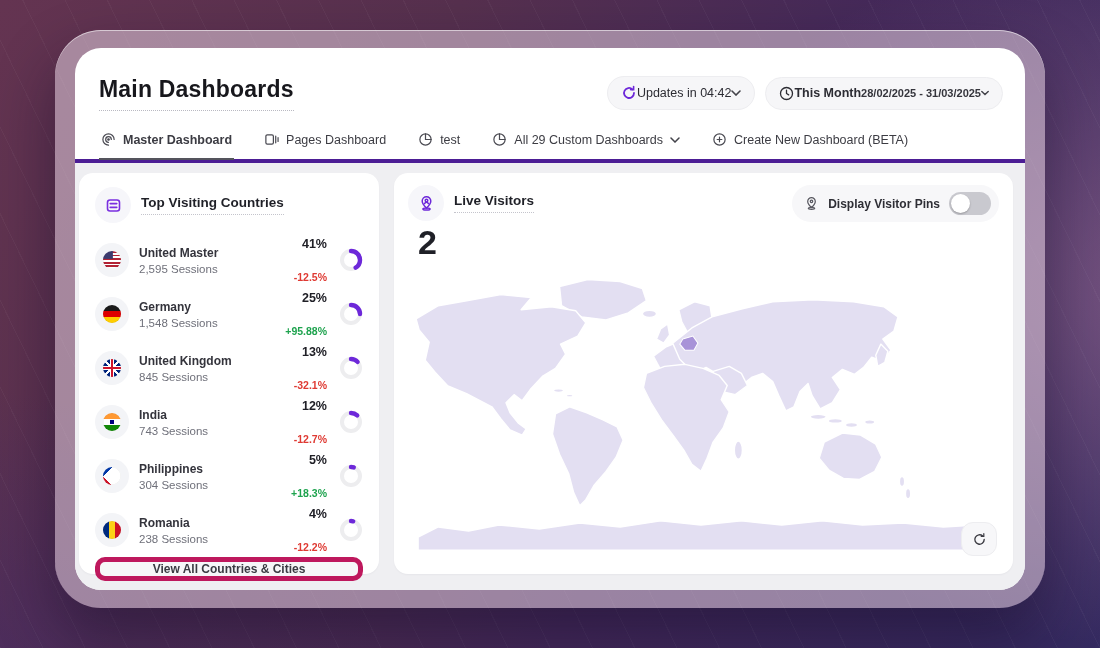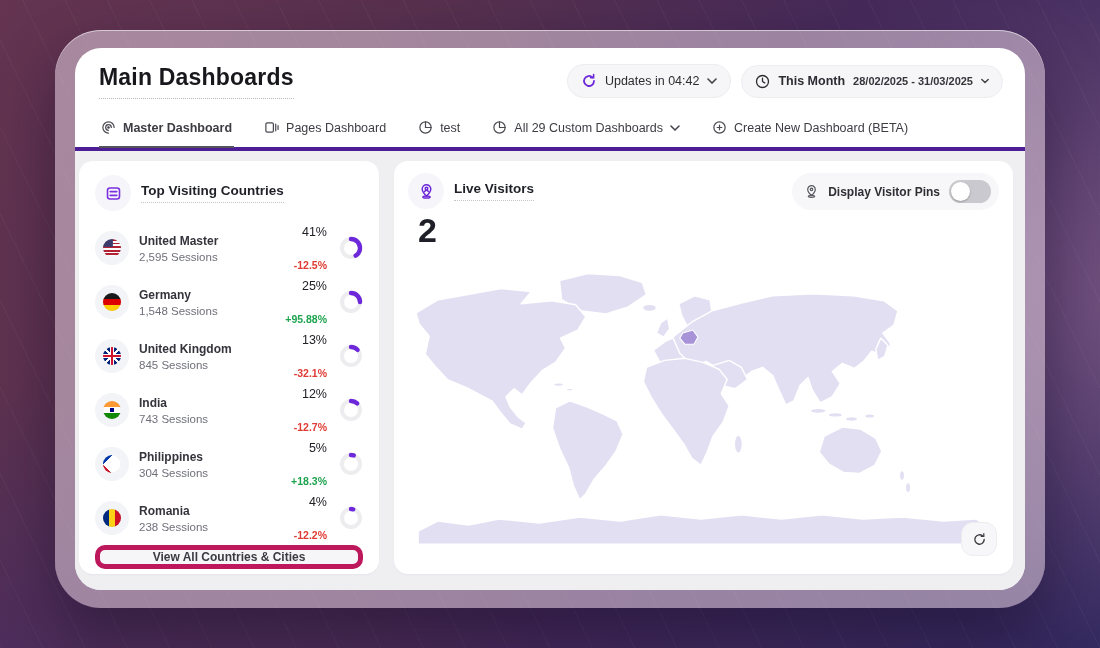--- a/index.html
+++ b/index.html
@@ -19,25 +19,25 @@
   
   .frame{
     position:absolute; left:55px; top:30px; width:990px; height:578px;
     border-radius:46px; background:rgba(226,206,223,.55);
     box-shadow:0 30px 60px rgba(20,10,40,.45), inset 0 1px 0 rgba(255,255,255,.55);
   }
   .card{
     position:absolute; left:75px; top:48px; width:950px; height:542px;
     background:#fff; border-radius:26px; overflow:hidden; display:flex; flex-direction:column;
   }
-  .card-header{ display:flex; justify-content:space-between; align-items:flex-start; padding:16px 22px 0 24px; }
+  .card-header{ display:flex; justify-content:space-between; align-items:flex-start; padding:28px 22px 0 24px; }
   .page-title{ font-size:23px; font-weight:700; color:#17171c; letter-spacing:.2px;
     border-bottom:1px dotted #b9b9c2; padding-bottom:7px; }
   .header-right{ display:flex; gap:10px; align-items:center; }
-  .pill{ display:flex; align-items:center; gap:8px; background:#f6f6f8; border:1px solid #ededf0;
+  .pill{ display:flex; align-items:center; background:#f6f6f8; border:1px solid #ededf0;
     border-radius:20px; padding:8px 13px; font-size:12.5px; color:#2c2c33; cursor:pointer; }
   .pill .strong{ font-weight:700; }
   .pill .range{ font-size:11px; color:#35353c; font-weight:600; }
   .chev{ width:10px; height:6px; display:inline-block; }
   
   .tabbar{ display:flex; gap:28px; padding:0 24px; margin-top:12px; border-bottom:4px solid #4c1d95; }
   .tab{ display:flex; align-items:center; gap:7px; padding:9px 2px 11px; font-size:12.5px; color:#3c3c43;
     cursor:pointer; border-bottom:2px solid transparent; margin-bottom:-1px; white-space:nowrap; }
   .tab.active{ border-bottom-color:#54545c; font-weight:600; }
   .tab svg{ flex:0 0 auto; }
@@ -70,21 +70,21 @@
       radial-gradient(circle at 50% 50%, #000080 0 2.2px, transparent 2.5px),
       linear-gradient(#ff9933 0 33%, #fff 33% 66%, #128807 66%); }
   .flag-ph{ background:
       conic-gradient(from 45deg at 0% 50%, #fff 0 90deg, transparent 90deg),
       linear-gradient(#0038a8 0 50%, #ce1126 50%); }
   .flag-ro{ background:linear-gradient(90deg, #002b7f 0 33%, #fcd116 33% 66%, #ce1126 66%); }
   .country-meta{ flex:1; min-width:0; }
   .country-name{ font-size:12px; font-weight:600; color:#34343c; }
   .country-sessions{ font-size:11.5px; color:#6f707a; margin-top:3px; }
   .country-stats{ text-align:right; margin-right:2px; }
-  .pct{ font-size:12.5px; font-weight:400; color:#202027; }
+  .pct{ font-size:12.5px; font-weight:700; color:#202027; }
   .chg{ font-size:10.5px; font-weight:600; margin-top:20px; }
   .chg.down{ color:#df3a33; } .chg.up{ color:#1ea34e; }
   .donut{ flex:0 0 auto; }
   
   .ghost-btn{ width:100%; height:25px; background:#f6f6f8; border:5px solid #be185d; border-radius:10px;
     font-size:12px; font-weight:600; color:#3a3a42; cursor:pointer; font-family:inherit; }
   
   .live-head{ display:flex; align-items:flex-start; justify-content:space-between; }
   .pins-pill{ display:flex; align-items:center; gap:9px; background:#f7f7f9; border-radius:22px; padding:7px 8px 7px 12px; cursor:pointer; }
   .pins-label{ font-size:12px; font-weight:600; color:#2e2e35; }

